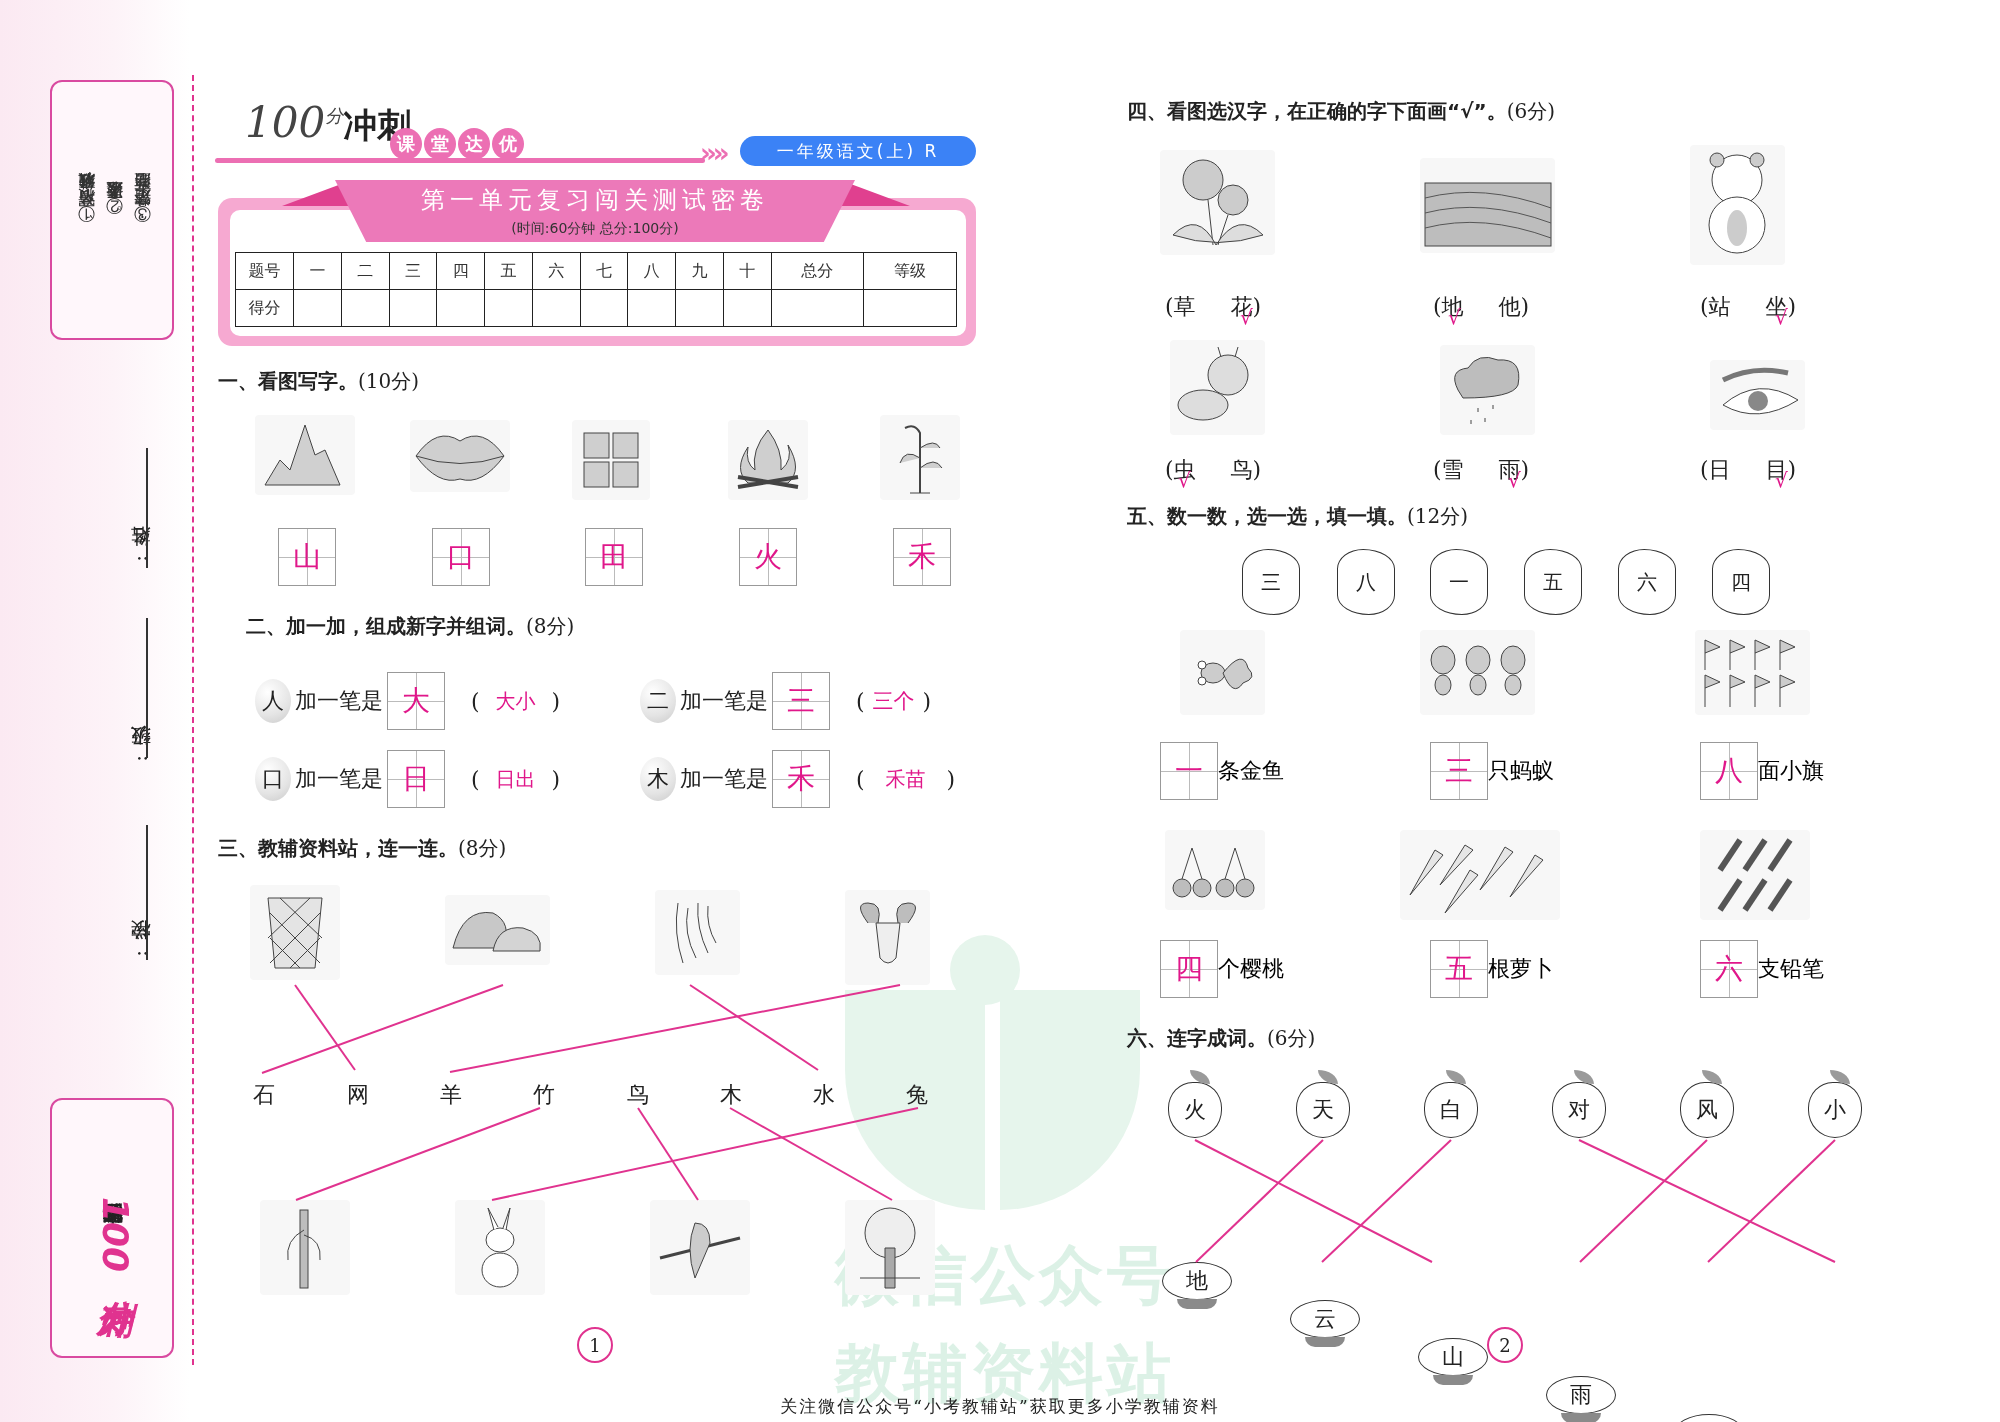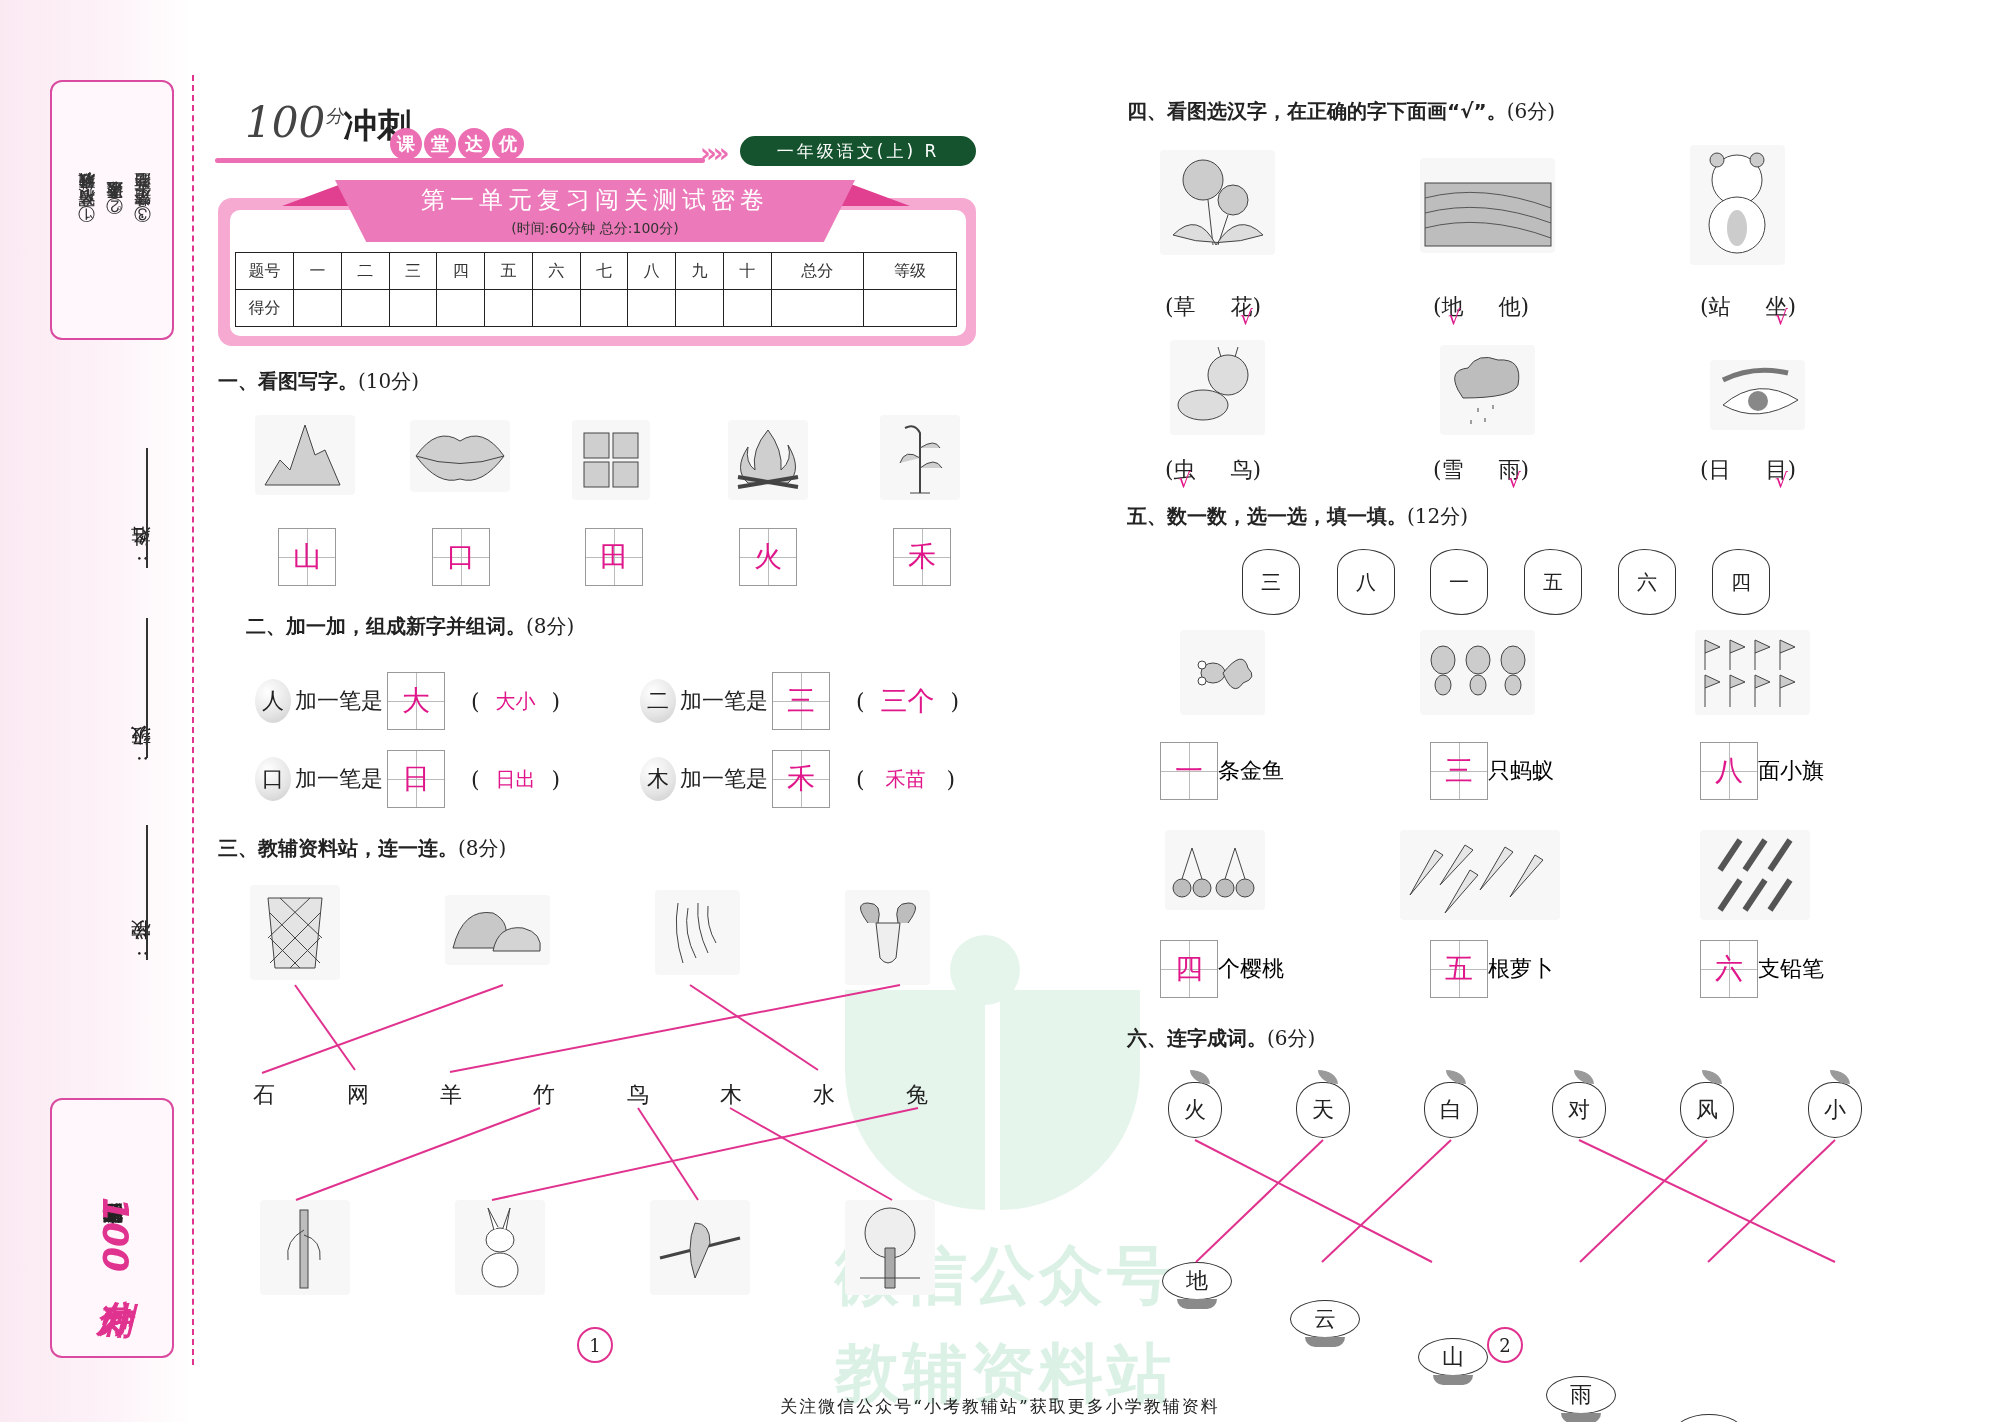--- a/index.html
+++ b/index.html
@@ -18,21 +18,21 @@
   .brand-vert .big { font-size: 36px; font-weight: bold; font-style: italic; color: #e0338f; font-family: "DejaVu Sans", sans-serif; }
   .brand-vert .small { font-size: 20px; font-weight: bold; color: #222; font-family: "DejaVu Sans", sans-serif; }
 
   
   .logo { left: 245px; top: 98px; font-family: "DejaVu Serif", serif; font-style: italic; font-size: 42px; color: #444; }
   .logo b { color: #222; font-style: normal; font-family: "DejaVu Sans", sans-serif; font-size: 34px; }
   .badge-row { left: 390px; top: 128px; display: flex; gap: 2px; }
   .badge-row span { width: 32px; height: 32px; border-radius: 50%; background: #ec6fb3; color: #fff; font-weight: bold; font-size: 18px; display: flex; align-items: center; justify-content: center; font-family: "DejaVu Sans", sans-serif; }
   .header-rule { left: 215px; top: 158px; width: 490px; height: 5px; background: #ec6fb3; border-radius: 3px; }
   .chevrons { left: 700px; top: 138px; color: #ec6fb3; font-weight: bold; font-size: 26px; letter-spacing: -4px; font-family: "DejaVu Sans", sans-serif; }
-  .grade-pill { left: 740px; top: 136px; width: 236px; height: 30px; background: #14532d; border-radius: 15px; color: #fff; font-size: 17px; display: flex; align-items: center; justify-content: center; letter-spacing: 3px; font-family: "DejaVu Sans", sans-serif; }
+  .grade-pill { left: 740px; top: 136px; width: 236px; height: 30px; background: #3b82f6; border-radius: 15px; color: #fff; font-size: 17px; display: flex; align-items: center; justify-content: center; letter-spacing: 3px; font-family: "DejaVu Sans", sans-serif; }
 
   .title-frame { left: 218px; top: 198px; width: 758px; height: 148px; background: #f6a9d1; border-radius: 14px; }
   .title-inner { left: 230px; top: 210px; width: 736px; height: 126px; background: #ffffff; border-radius: 10px; }
   .title-banner { left: 335px; top: 180px; width: 520px; height: 62px; background: #ec79b9; clip-path: polygon(0 0, 100% 0, 94% 100%, 6% 100%); }
   .title-wing-l { left: 282px; top: 180px; width: 70px; height: 26px; background: #e0408f; clip-path: polygon(100% 0, 100% 100%, 0 100%); }
   .title-wing-r { left: 840px; top: 180px; width: 70px; height: 26px; background: #e0408f; clip-path: polygon(0 0, 0 100%, 100% 100%); }
   .title-text { left: 335px; top: 184px; width: 520px; text-align: center; color: #fff; font-size: 24px; letter-spacing: 5px; font-family: "DejaVu Sans", sans-serif; }
   .title-sub { left: 335px; top: 220px; width: 520px; text-align: center; color: #333; font-size: 14px; font-family: "DejaVu Sans", sans-serif; }
   table.score { position: absolute; left: 235px; top: 252px; width: 722px; border-collapse: collapse; }
   table.score td { border: 1.5px solid #222; height: 37px; text-align: center; font-size: 16px; color: #333; font-family: "DejaVu Serif", serif; }
@@ -202,21 +202,21 @@
   <span class="tianzi">大</span>
   <span class="row-text" style="margin-left:22px;">(</span>
   <span class="answer" style="font-size:20px;margin:0 12px;">大小</span>
   <span class="row-text">)</span>
 </div>
 <div class="abs" style="left:640px;top:672px;display:flex;align-items:center;gap:4px;">
   <span class="pearl">二</span>
   <span class="row-text">加一笔是</span>
   <span class="tianzi">三</span>
   <span class="row-text" style="margin-left:22px;">(</span>
-  <span class="answer" style="font-size:27px;margin:0 12px;">三个</span>
+  <span class="answer" style="font-size:21px;margin:0 4px;">三个</span>
   <span class="row-text">)</span>
 </div>
 <div class="abs" style="left:255px;top:750px;display:flex;align-items:center;gap:4px;">
   <span class="pearl">口</span>
   <span class="row-text">加一笔是</span>
   <span class="tianzi">日</span>
   <span class="row-text" style="margin-left:22px;">(</span>
   <span class="answer" style="font-size:20px;margin:0 12px;">日出</span>
   <span class="row-text">)</span>
 </div>

